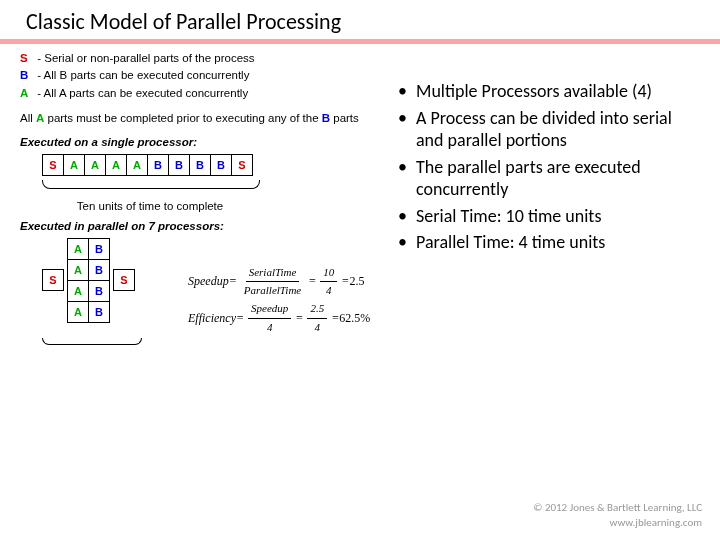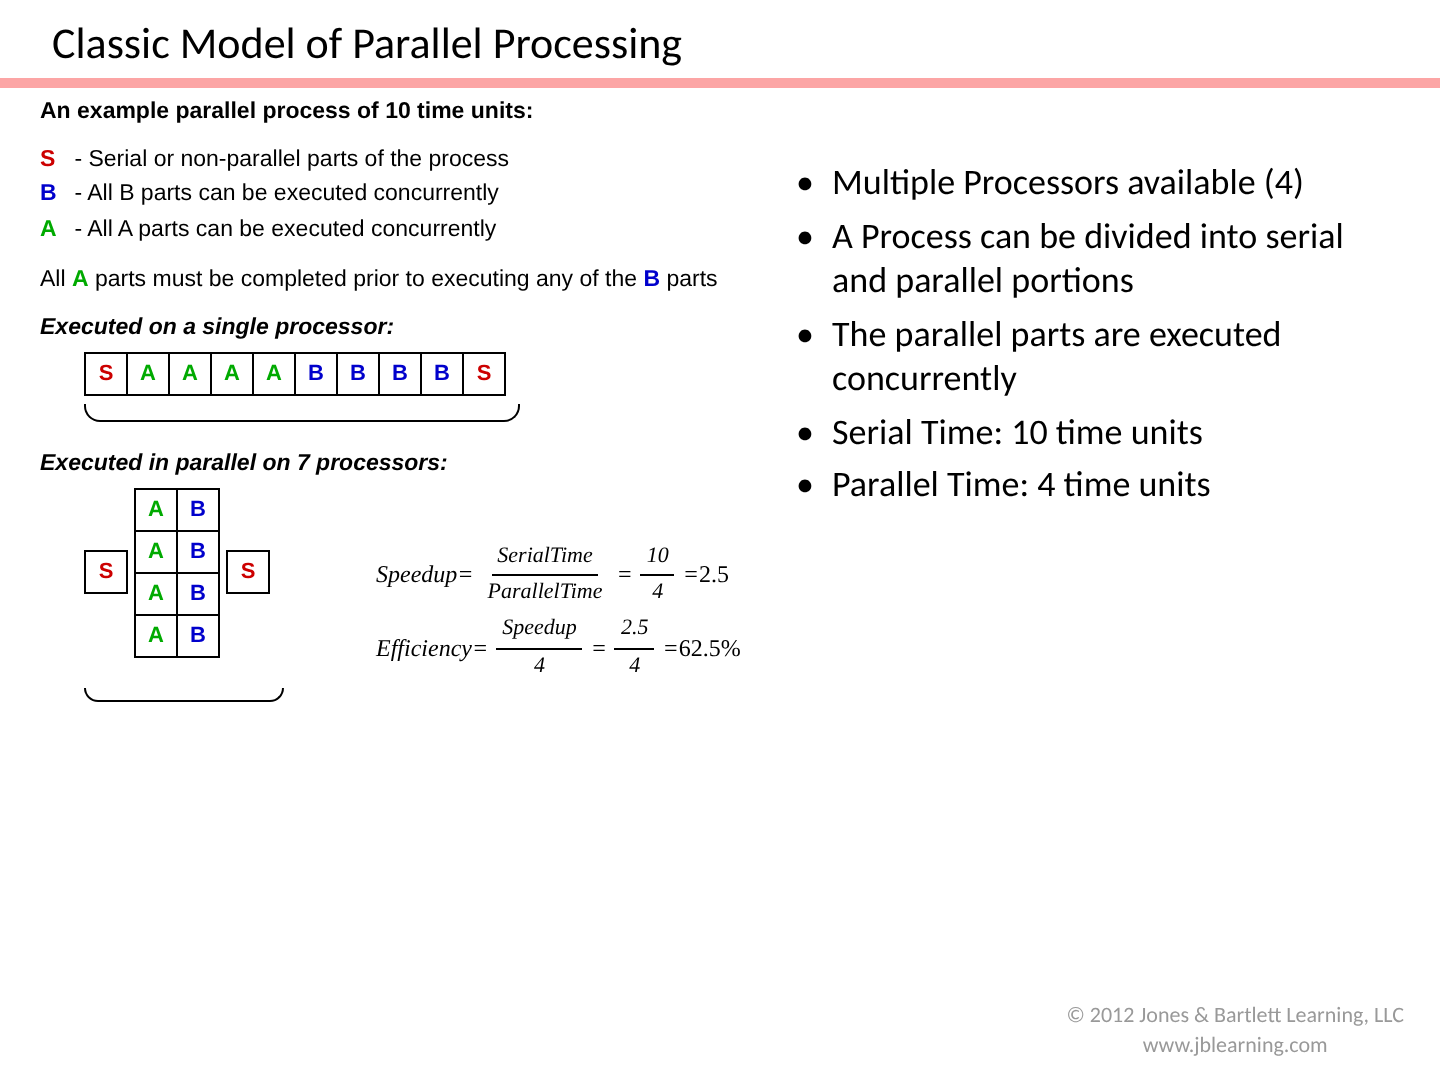--- a/index.html
+++ b/index.html
@@ -79,31 +79,30 @@
     padding: 30px 10px 0 8px;
     font-size: 18px;
     line-height: 1.25;
   }
   .right ul { list-style: none; }
   .right li { display: flex; margin-bottom: 4px; }
   .right li .bul { width: 18px; flex-shrink: 0; }
   .right li .txt { flex: 1; }
   .copyright {
     position: absolute; bottom: 10px; right: 18px;
-    font-size: 11px; color: #999; text-align: center; line-height: 1.3; margin-left: 36px;
+    font-size: 11px; color: #999; text-align: right; line-height: 1.3; margin-left: 36px;
   }
 </style>
 </head>
 <body>
 
 <div class="title">Classic Model of Parallel Processing</div>
 
 <div class="content">
   <div class="left">
-    <div class="example-title">An example parallel process of 10 time units:</div>
     <div class="legend">
       <div class="leg-row"><span class="r">S</span> <span>- Serial or non-parallel parts of the process</span></div>
       <div class="leg-row"><span class="b">B</span> <span>- All B parts can be executed concurrently</span></div>
       <div class="leg-row"><span class="g">A</span> <span>- All A parts can be executed concurrently</span></div>
     </div>
     <div class="completion">
       <span>All </span><span style="color:#0a0;font-weight:bold">A</span><span> parts must be completed prior to  executing any of the </span><span style="color:#00c;font-weight:bold">B</span><span> parts</span>
     </div>
 
     <div class="section-label">Executed on a single processor:</div>
@@ -113,20 +112,21 @@
       <div class="cell g">A</div>
       <div class="cell g">A</div>
       <div class="cell g">A</div>
       <div class="cell b">B</div>
       <div class="cell b">B</div>
       <div class="cell b">B</div>
       <div class="cell b">B</div>
       <div class="cell r">S</div>
     </div>
     <div class="brace"></div>
+    <div class="caption">Ten units of time to complete</div>
 
     <div class="section-label">Executed in parallel on 7 processors:</div>
     <div class="parallel-block">
       <div class="cell r">S</div>
       <div class="gap"></div>
       <div class="stack">
         <div class="prow">
             <div class="cell g">A</div>
             <div class="cell b">B</div>
           </div>

